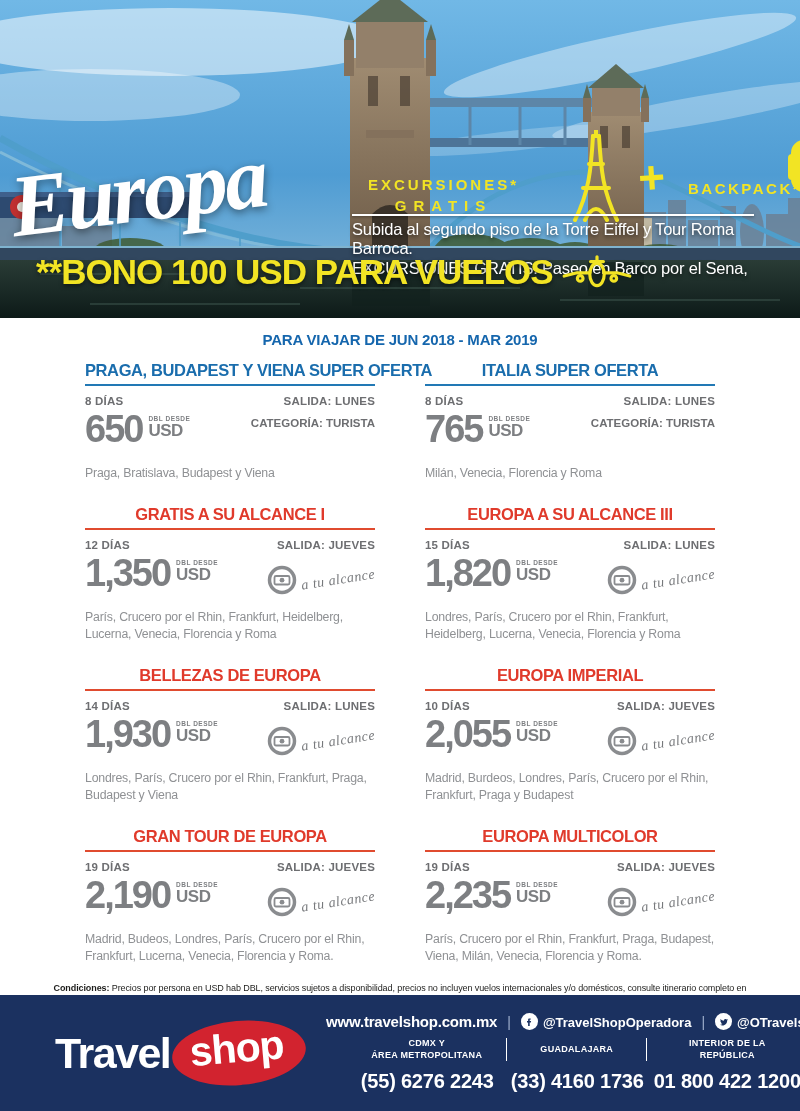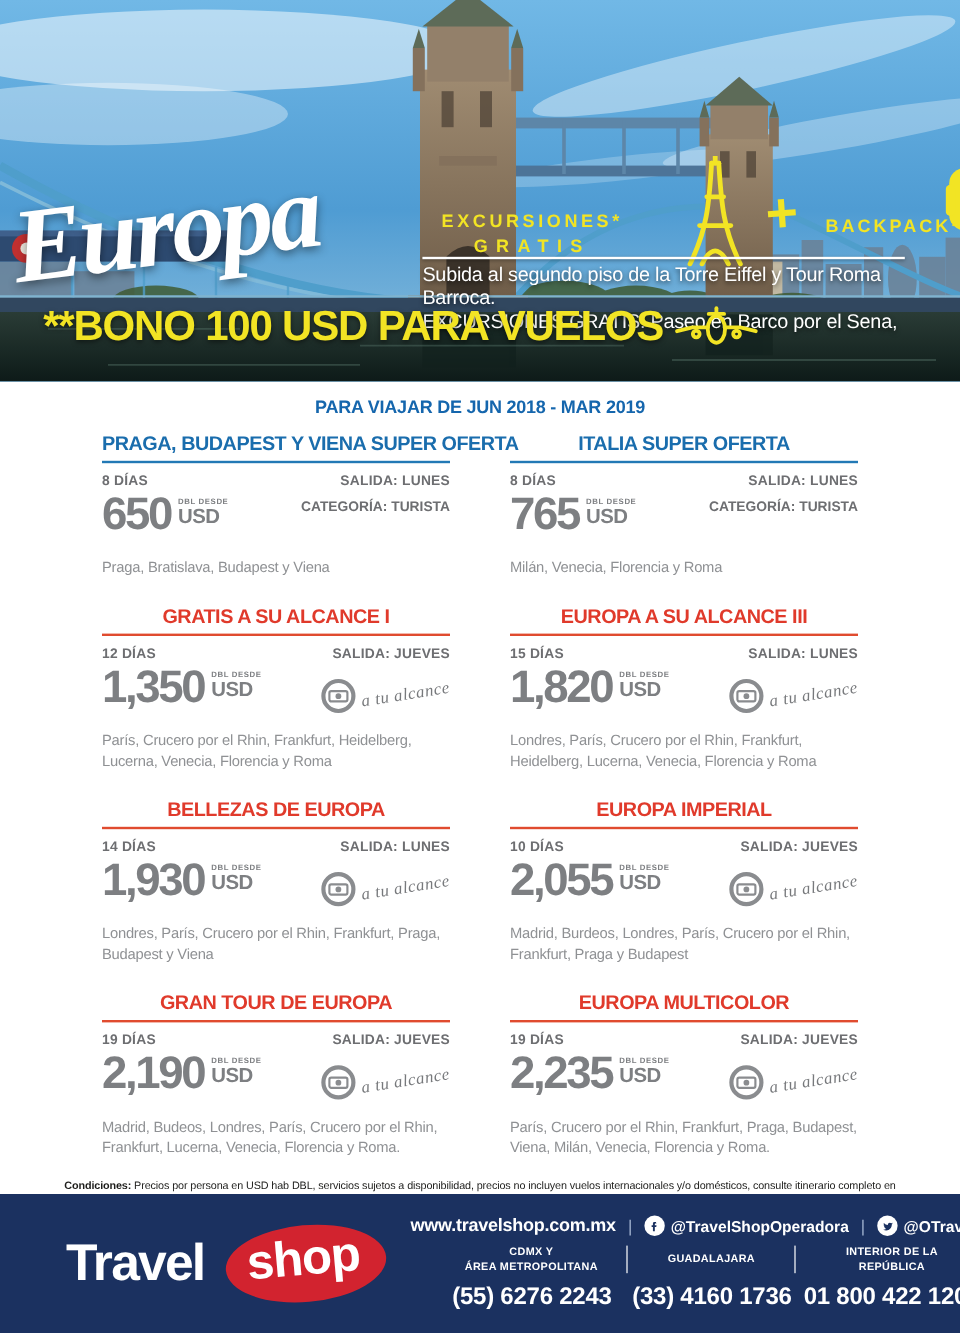--- a/index.html
+++ b/index.html
@@ -55,21 +55,21 @@
   .alcance-script { font-family:cursive; font-style:italic; color:#77797c; font-size:14px; transform:rotate(-9deg); letter-spacing:0.5px; }
   .cities { margin-top:8px; text-align:left; color:#8f9194; font-size:12.3px; line-height:1.38; letter-spacing:-0.2px; }
 
   
   .conditions { margin:17px auto 0; width:724px; text-align:center; color:#1d1d1b; font-size:9px; line-height:1.55; letter-spacing:-0.1px; }
   .conditions .b { font-weight:700; }
 
   
   .footer { position:absolute; left:0; bottom:0; width:800px; height:116px; background:#1b3160; color:#fff;
             display:flex; align-items:center; }
-  .logo { margin-left:55px; display:flex; align-items:center; position:relative;gap:16px; }
+  .logo { margin-left:55px; display:flex; align-items:center; position:relative; }
   .logo-travel { font-size:43px; font-weight:700; letter-spacing:-1.5px; z-index:2; }
   .logo-shop { display:inline-block; background:#d2232f; color:#fff; font-size:41px; font-weight:700;
                padding:7px 22px 16px 18px; border-radius:50%; margin-left:2px; transform:rotate(-5deg); letter-spacing:-1px; line-height:1; }
   .footer-right { margin-left:36px; display:flex; flex-direction:column; align-items:center; gap:6px; width:470px; }
   .social-row { display:flex; align-items:center; gap:10px; font-weight:700; }
   .website { font-size:15px; letter-spacing:-0.2px; }
   .soc-sep { color:#9fb0cd; font-weight:400; font-size:14px; }
   .soc-item { display:flex; align-items:flex-end; gap:5px; font-size:13px; }
   .soc-badge { width:17px; height:17px; border-radius:50%; background:#fff; color:#1b3160; display:flex; align-items:center; justify-content:center; }
   .offices { display:grid; grid-template-columns:160px 140px 160px; margin-top:2px; }

